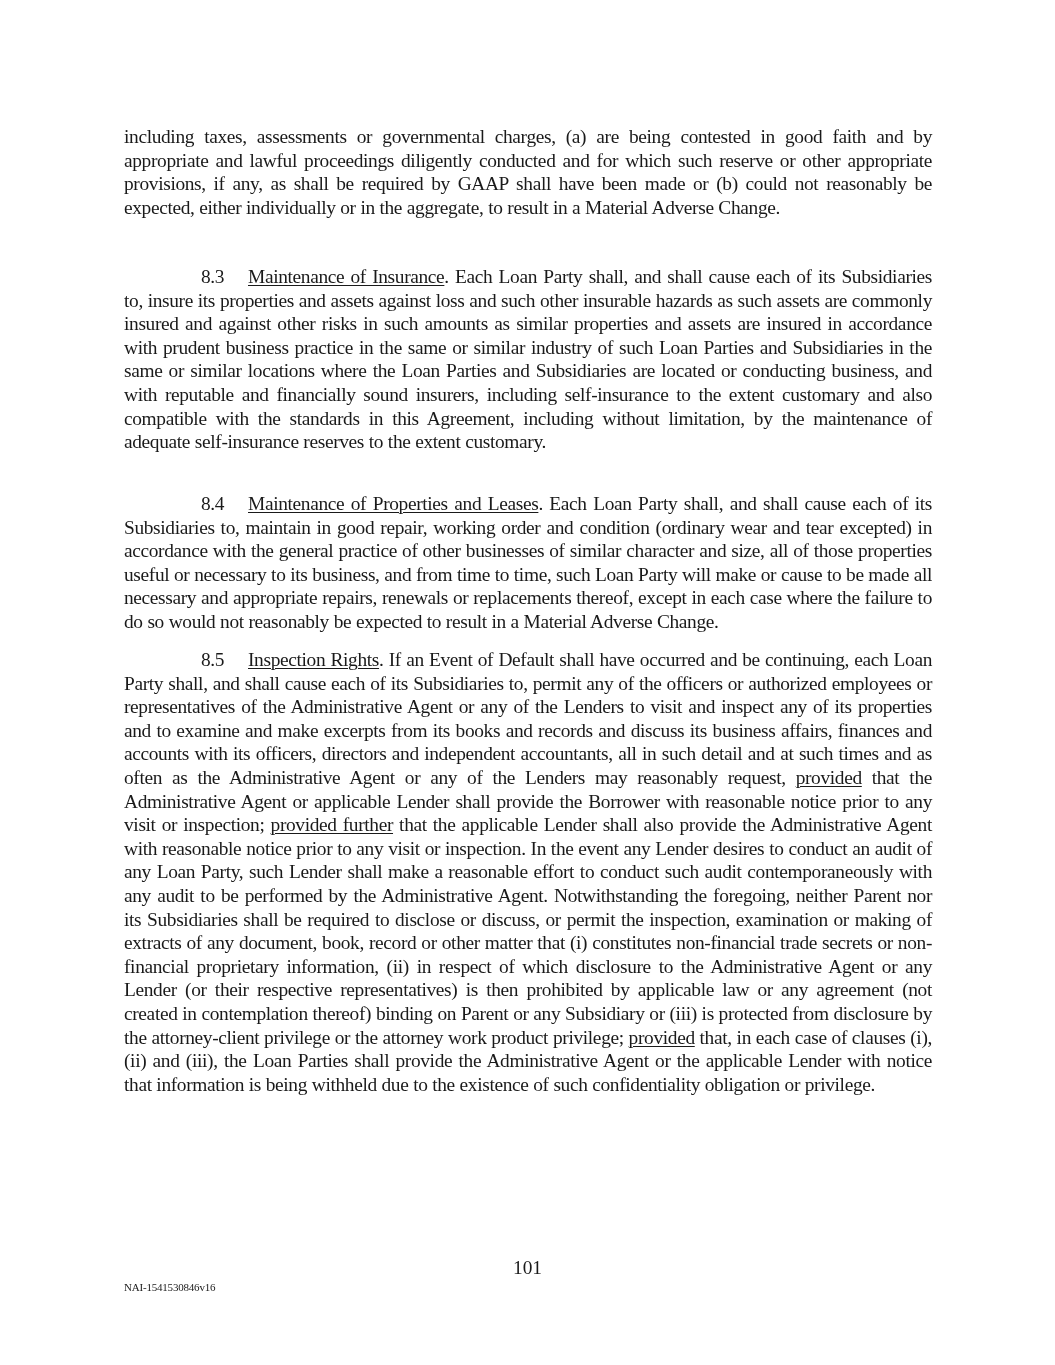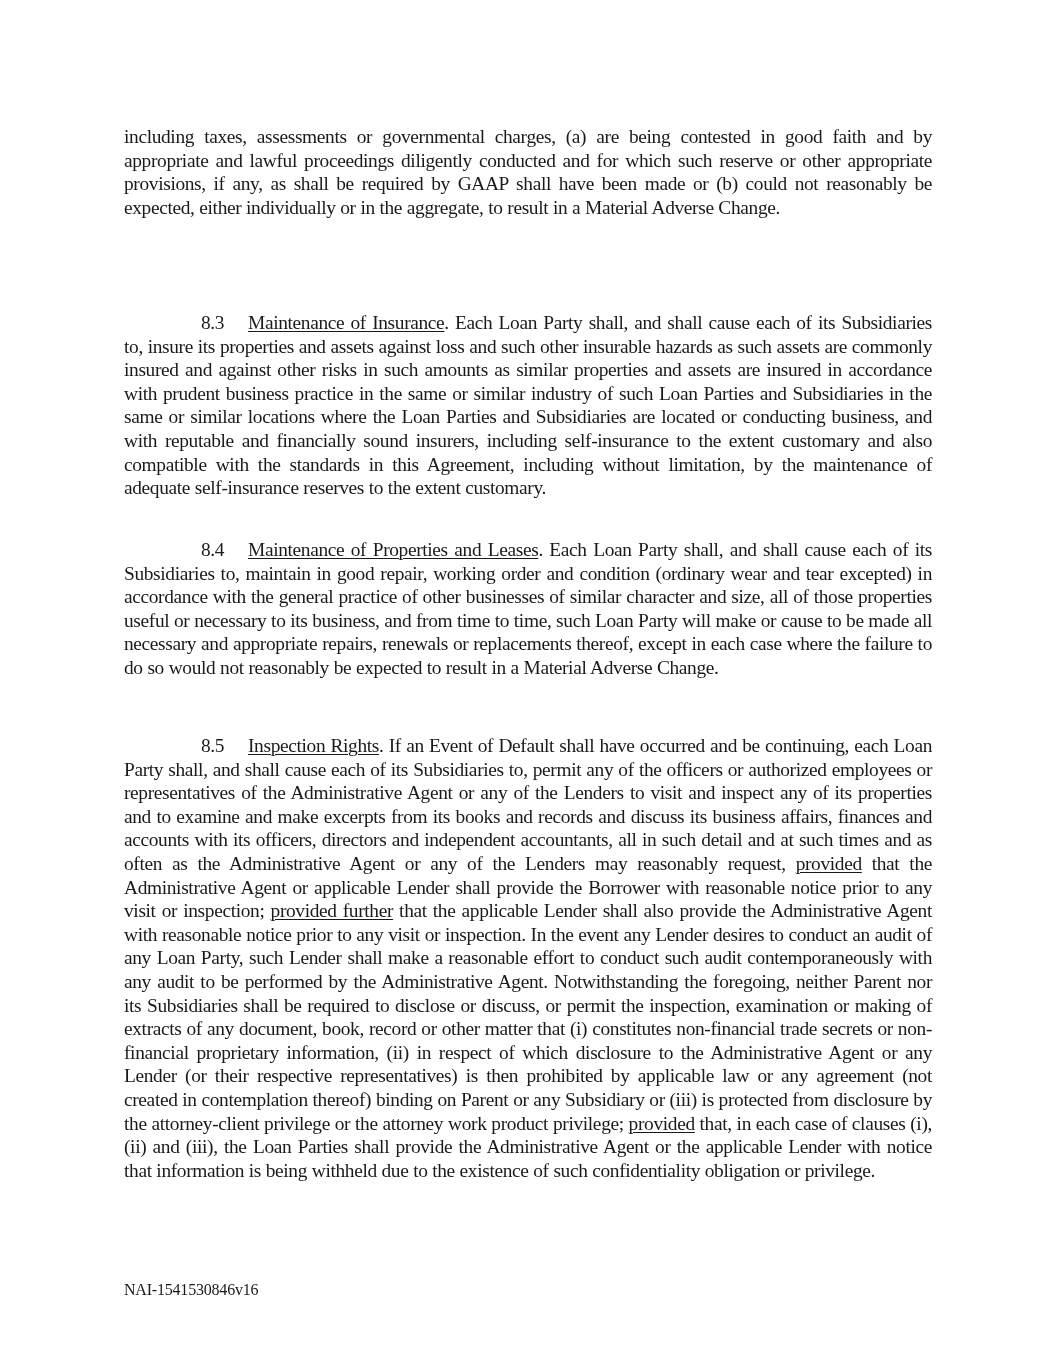--- a/index.html
+++ b/index.html
@@ -6,32 +6,32 @@
   body { width: 1055px; height: 1365px; position: relative; overflow: hidden; }
   .page {
     position: absolute; left: 0; top: 0; width: 1055px; height: 1357px; background: #fff;
     font-family: "Liberation Serif", "DejaVu Serif", serif; color: #1a1a1a;
   }
   .para {
     position: absolute; left: 124px; width: 808px;
     font-size: 19.4px; line-height: 23.6px; text-align: justify;
     letter-spacing: -0.35px; word-spacing: 0.2px;
   }
-  .indent-num { display: inline-block; width: 47px; margin-left: 77px; margin-top: 46px; }
+  .indent-num { display: inline-block; width: 47px; margin-left: 77px; }
   u { text-underline-offset: 2px; text-decoration-thickness: 1px; }
   #p1 { top: 125px; }
   #p2 { top: 265px; }
   #p3 { top: 492px; }
-  #p4 { top: 688px; }
+  #p4 { top: 648px; }
   .page-number {
     position: absolute; top: 1257px; left: 0; width: 1055px; text-align: center;
     font-size: 19.4px;
   }
   .doc-id {
-    position: absolute; top: 1281px; left: 124px; font-size: 16px; letter-spacing: -0.2px;
+    position: absolute; top: 1281px; left: 124px; font-size: 11px; letter-spacing: -0.2px;
   }
 </style>
 </head>
 <body>
 
 <div class="page">
 
   <div class="para" id="p1">
     <span>including taxes, assessments or governmental charges, (a) are being contested in good faith and by appropriate and lawful proceedings diligently conducted and for which such reserve or other appropriate provisions, if any, as shall be required by GAAP shall have been made or (b) could not reasonably be expected, either individually or in the aggregate, to result in a Material Adverse Change.</span>
   </div>
@@ -41,15 +41,16 @@
   </div>
 
   <div class="para" id="p3">
     <span class="indent-num">8.4</span><u>Maintenance of Properties and Leases</u><span>. Each Loan Party shall, and shall cause each of its Subsidiaries to, maintain in good repair, working order and condition (ordinary wear and tear excepted) in accordance with the general practice of other businesses of similar character and size, all of those properties useful or necessary to its business, and from time to time, such Loan Party will make or cause to be made all necessary and appropriate repairs, renewals or replacements thereof, except in each case where the failure to do so would not reasonably be expected to result in a Material Adverse Change.</span>
   </div>
 
   <div class="para" id="p4">
     <span class="indent-num">8.5</span><u>Inspection Rights</u><span>. If an Event of Default shall have occurred and be continuing, each Loan Party shall, and shall cause each of its Subsidiaries to, permit any of the officers or authorized employees or representatives of the Administrative Agent or any of the Lenders to visit and inspect any of its properties and to examine and make excerpts from its books and records and discuss its business affairs, finances and accounts with its officers, directors and independent accountants, all in such detail and at such times and as often as the Administrative Agent or any of the Lenders may reasonably request, </span><u>provided</u><span> that the Administrative Agent or applicable Lender shall provide the Borrower with reasonable notice prior to any visit or inspection; </span><u>provided further</u><span> that the applicable Lender shall also provide the Administrative Agent with reasonable notice prior to any visit or inspection.  In the event any Lender desires to conduct an audit of any Loan Party, such Lender shall make a reasonable effort to conduct such audit contemporaneously with any audit to be performed by the Administrative Agent. Notwithstanding the foregoing, neither Parent nor its Subsidiaries shall be required to disclose or discuss, or permit the inspection, examination or making of extracts of any document, book, record or other matter that (i) constitutes non-financial trade secrets or non-financial proprietary information, (ii) in respect of which disclosure to the Administrative Agent or any Lender (or their respective representatives) is then prohibited by applicable law or any agreement (not created in contemplation thereof) binding on Parent or any Subsidiary or (iii) is protected from disclosure by the attorney-client privilege or the attorney work product privilege; </span><u>provided</u><span> that, in each case of clauses (i), (ii) and (iii), the Loan Parties shall provide the Administrative Agent or the applicable Lender with notice that information is being withheld due to the existence of such confidentiality obligation or privilege.</span>
   </div>
 
+  <div class="page-number">101</div>
   <div class="doc-id">NAI-1541530846v16</div>
 
 </div>
 
 </body></html>

